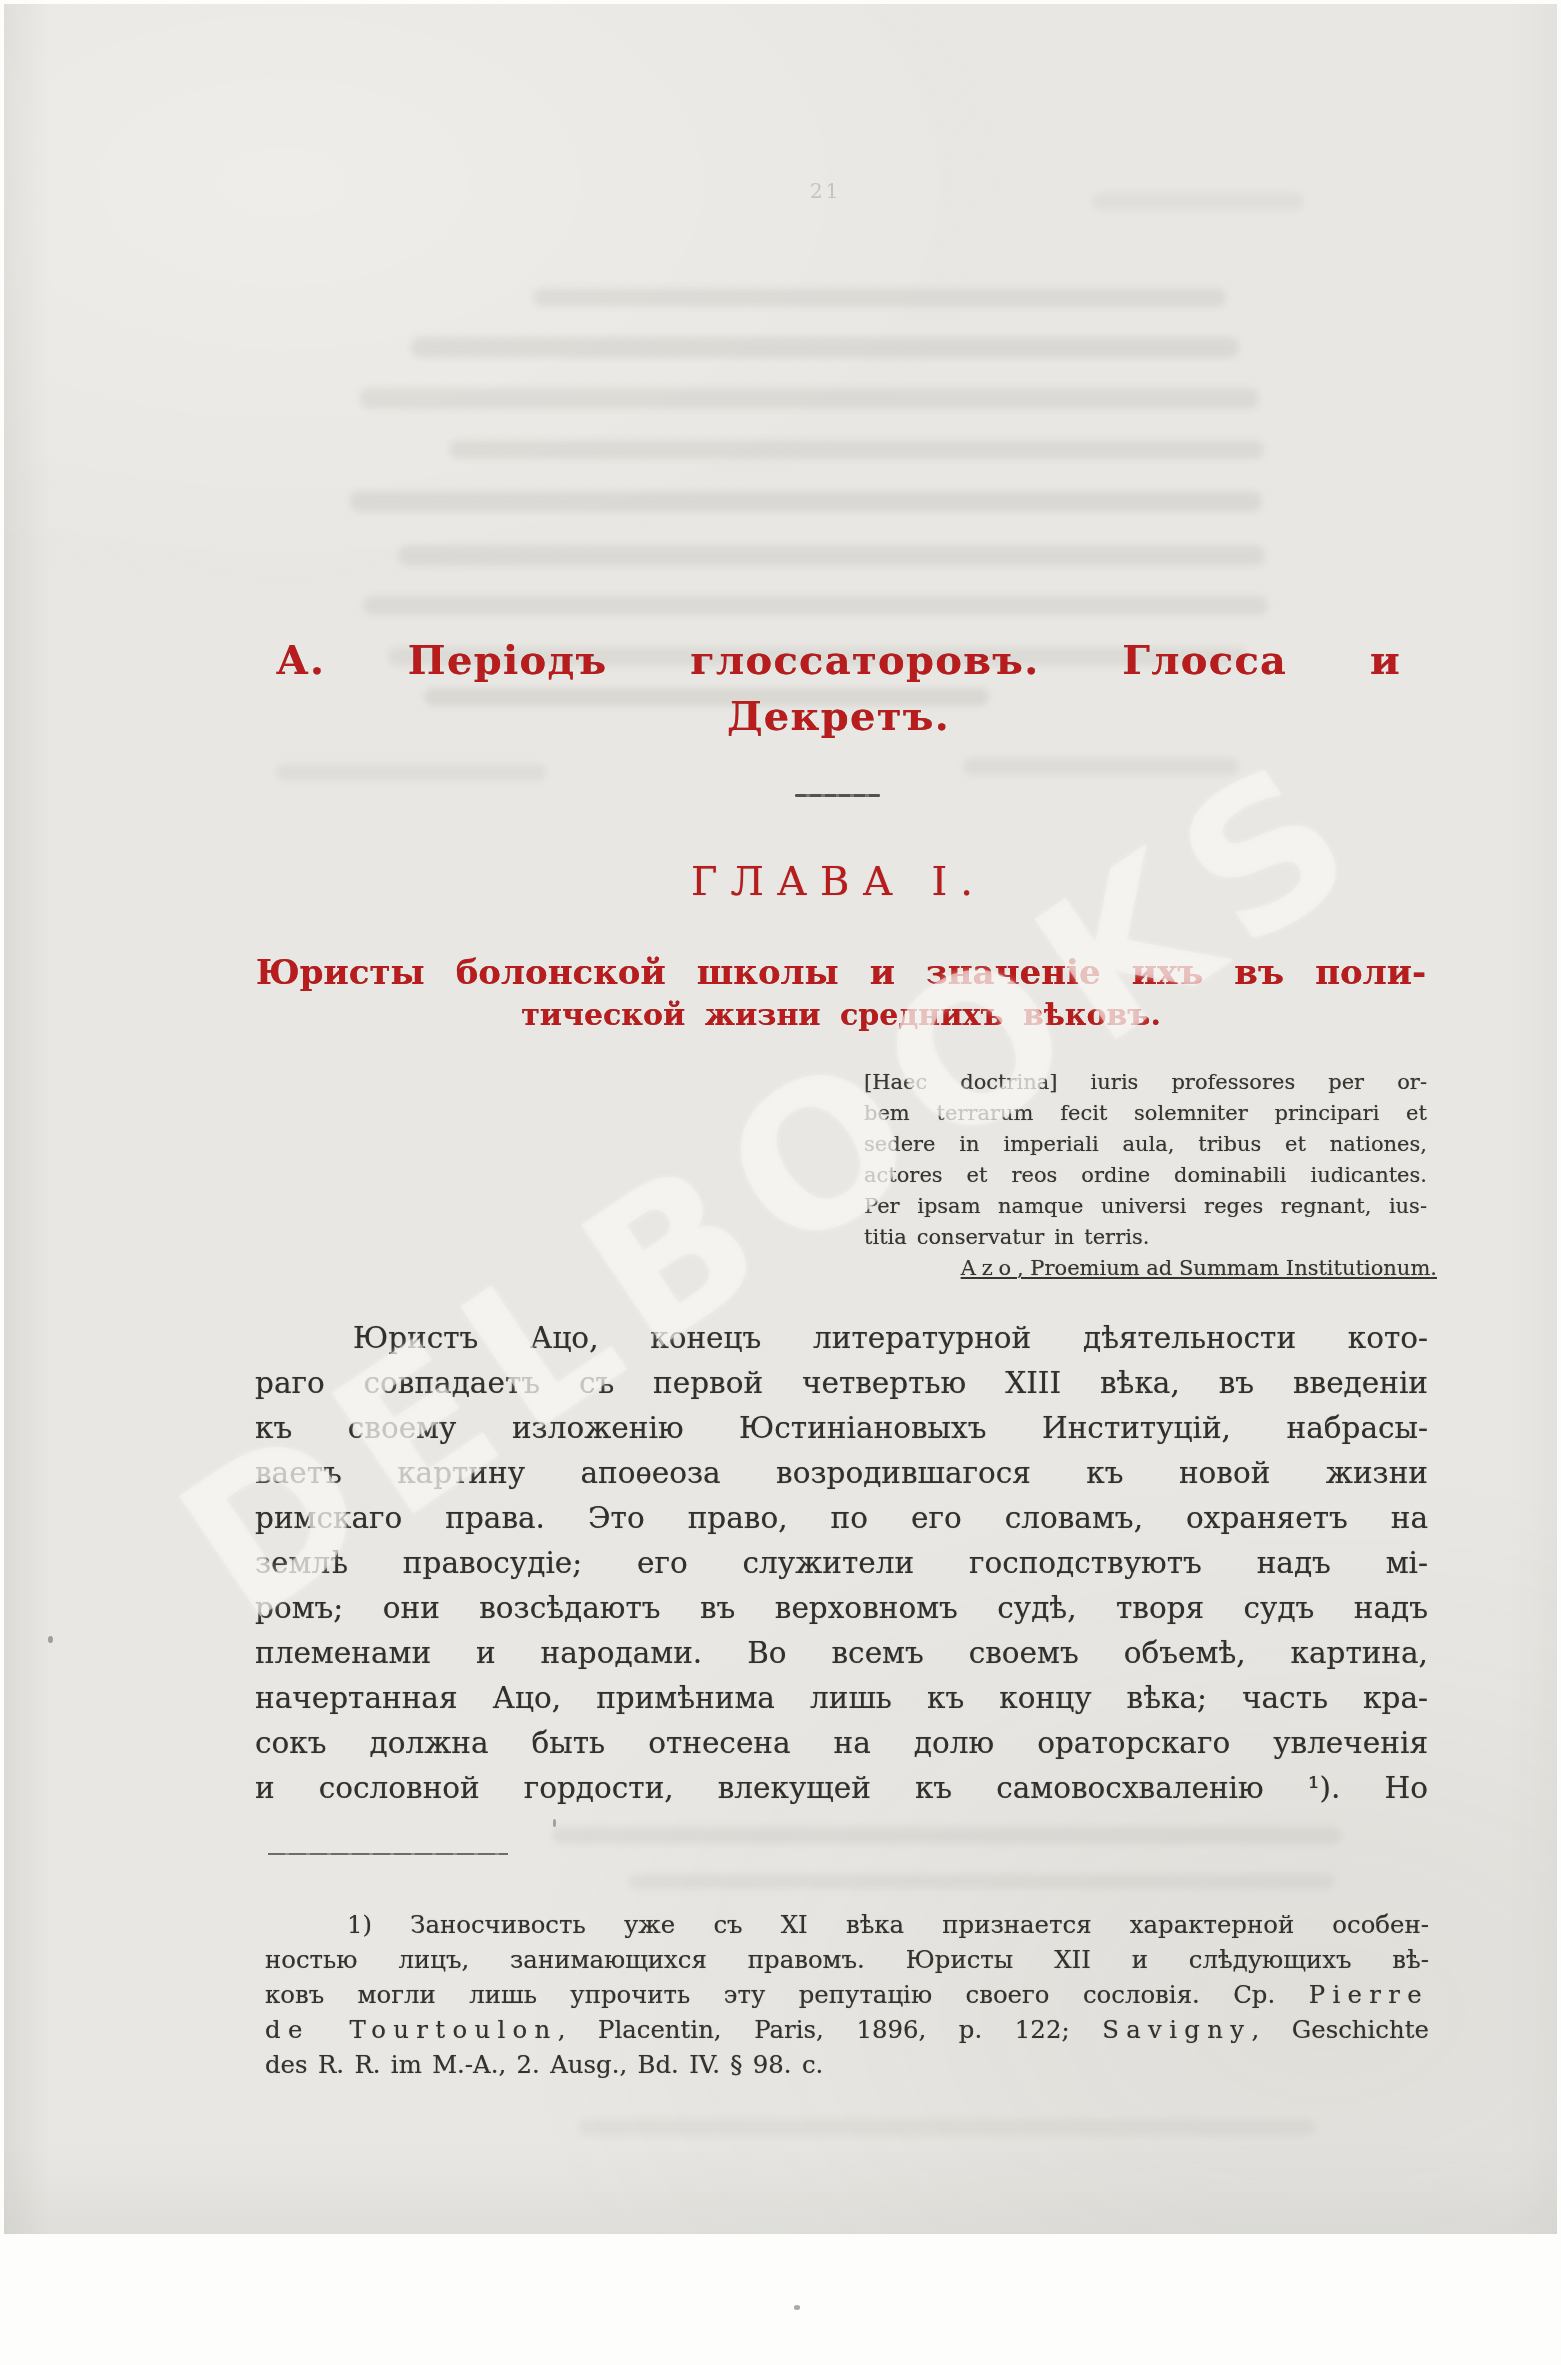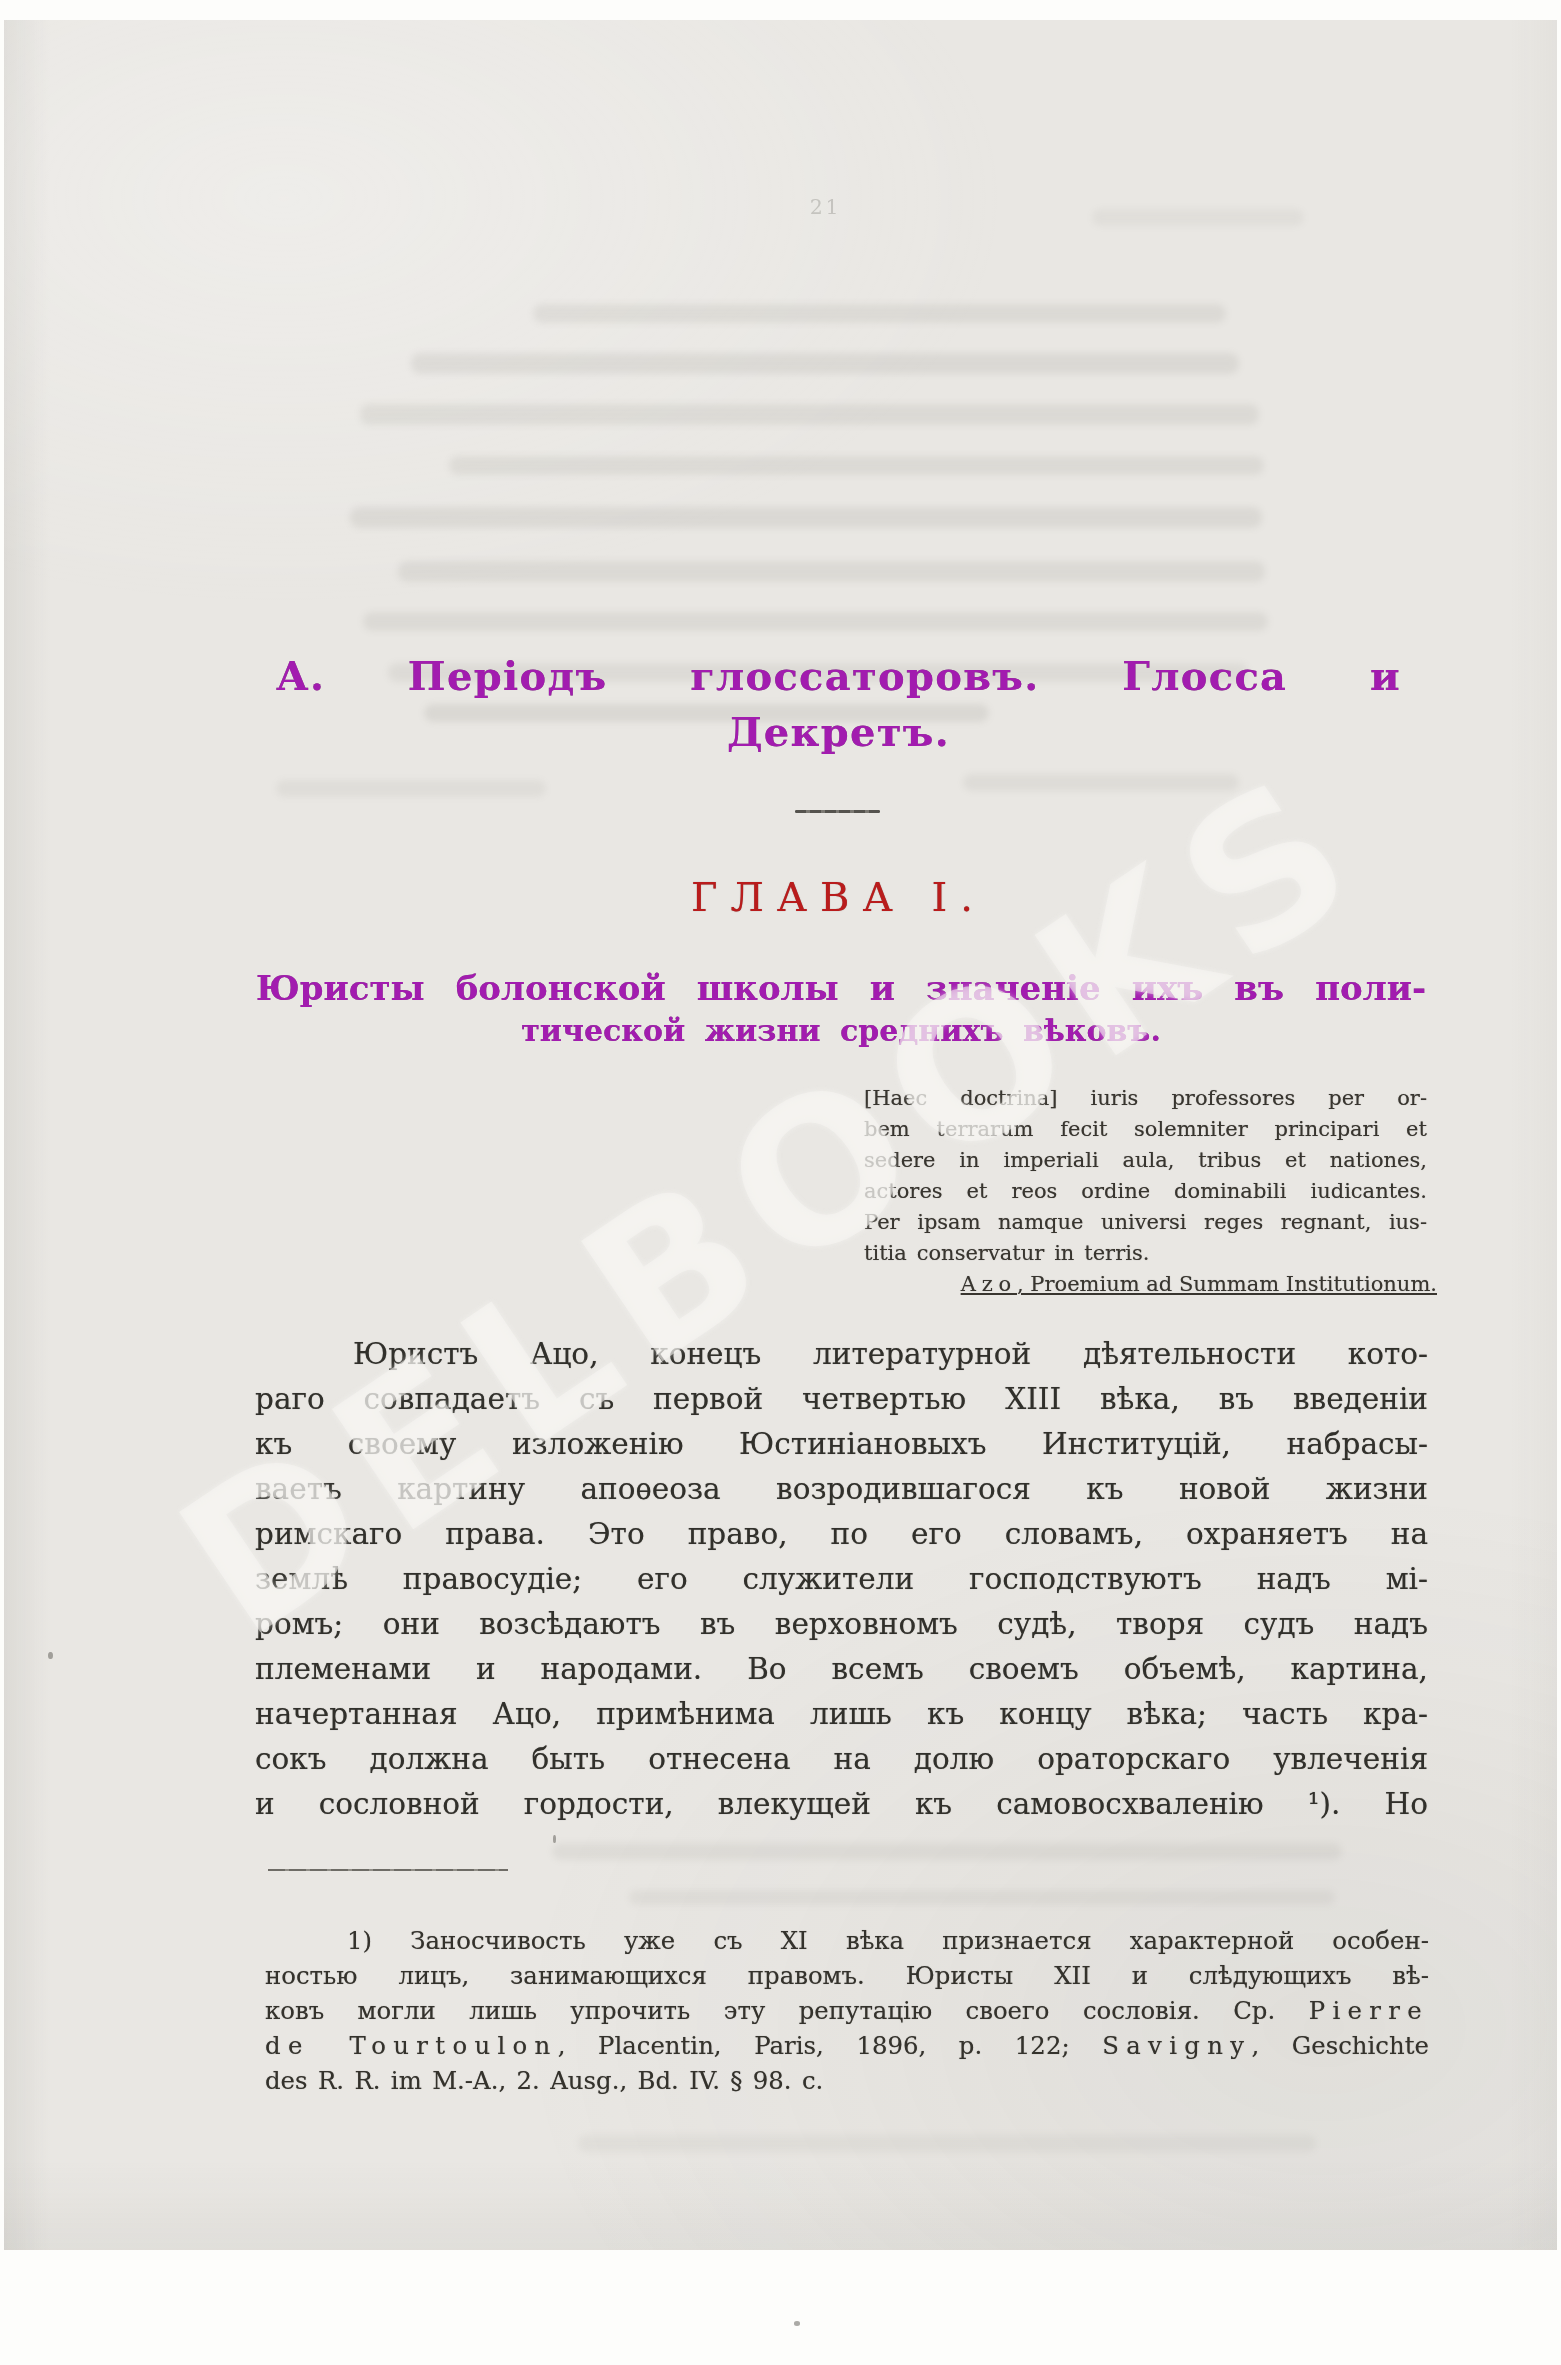--- a/index.html
+++ b/index.html
@@ -1,29 +1,29 @@
 <!DOCTYPE html>
 <html style="font-size:10.3px"><head>
 <meta charset="utf-8">
 <style>
   html,body{margin:0;padding:0;background:#fdfdfb;}
   body{width:1562px;height:2366px;overflow:hidden;font-family:"DejaVu Serif",serif;}
-  .page{position:absolute;left:0;top:16px;width:1562px;height:2239px;background:#fdfdfb;}
+  .page{position:absolute;left:0;top:0;width:1562px;height:2239px;background:#fdfdfb;}
   .paper{
     position:absolute;left:3.9px;top:3.9px;right:5.1px;bottom:5.1px;
     background:
       radial-gradient(1027px 578px at 18% 8%, rgba(255,255,255,.25), rgba(255,255,255,0) 70%),
       radial-gradient(1156px 771px at 85% 90%, rgba(120,118,110,.08), rgba(120,118,110,0) 70%),
       linear-gradient(90deg, rgba(110,108,100,.10) 0, rgba(110,108,100,0) 3%, rgba(110,108,100,0) 97%, rgba(140,138,130,.06) 100%),
       linear-gradient(0deg, rgba(110,108,100,.07) 0, rgba(110,108,100,0) 4%),
       #e9e7e3;
   }
   .abs{position:absolute;}
   .ink{color:#31302b;text-shadow:0 0 0.8px rgba(46,44,40,.5);}
-  .ink-dark{color:#a21caf;text-shadow:0 0 0.6px rgba(30,28,24,.55);}
+  .ink-dark{color:#b91c1c;text-shadow:0 0 0.6px rgba(30,28,24,.55);}
 
   .page-number{left:758px;top:179px;width:135px;text-align:center;font-size:20.5px;color:rgba(100,100,95,.28);letter-spacing:2.6px;}
 
   .heading-l1{left:276px;top:636px;width:1125px;font-size:40px;font-weight:bold;
     text-align:justify;text-align-last:justify;word-spacing:11.6px;letter-spacing:1.3px;white-space:nowrap;}
   .heading-l2{left:276px;top:692px;width:1125px;font-size:40px;font-weight:bold;text-align:center;letter-spacing:1.3px;}
   .divider{left:795px;top:794px;width:85px;height:2.6px;
     background:repeating-linear-gradient(90deg,#55534e 0 11px,#7b7973 11px 14.8px);border-radius:1.3px;}
   .chapter-title{left:276px;top:858px;width:1125px;font-size:40px;font-weight:normal;
     text-align:center;letter-spacing:13px;color:#b91c1c;}

